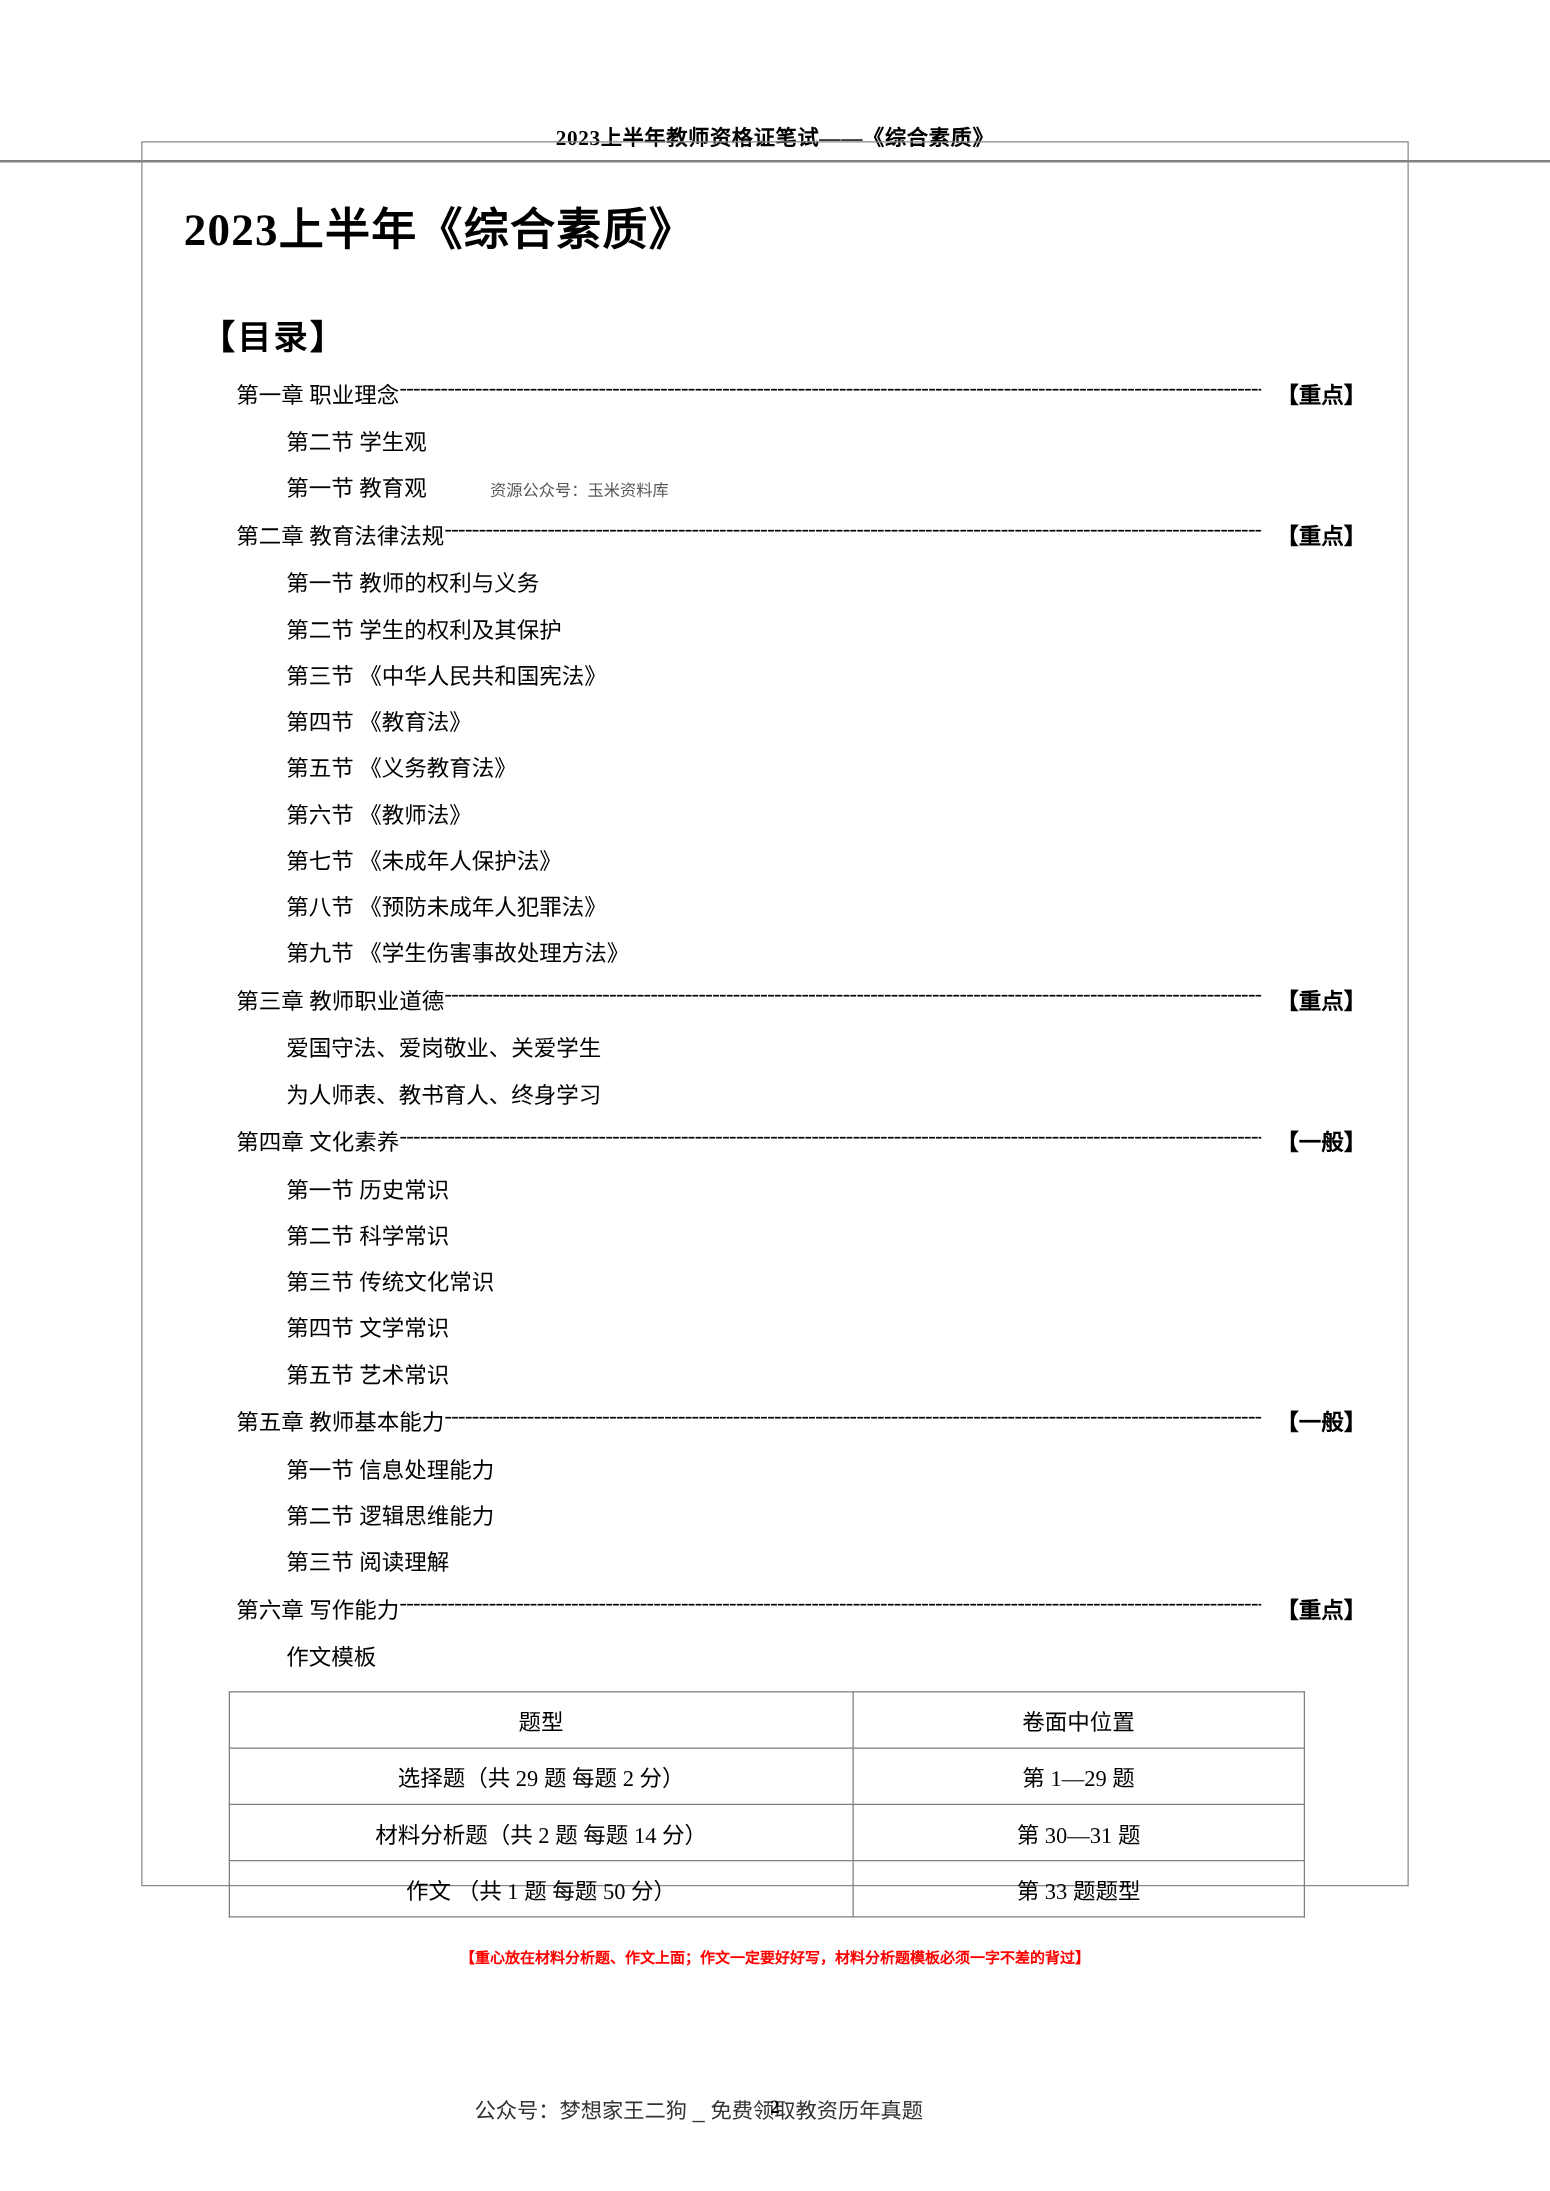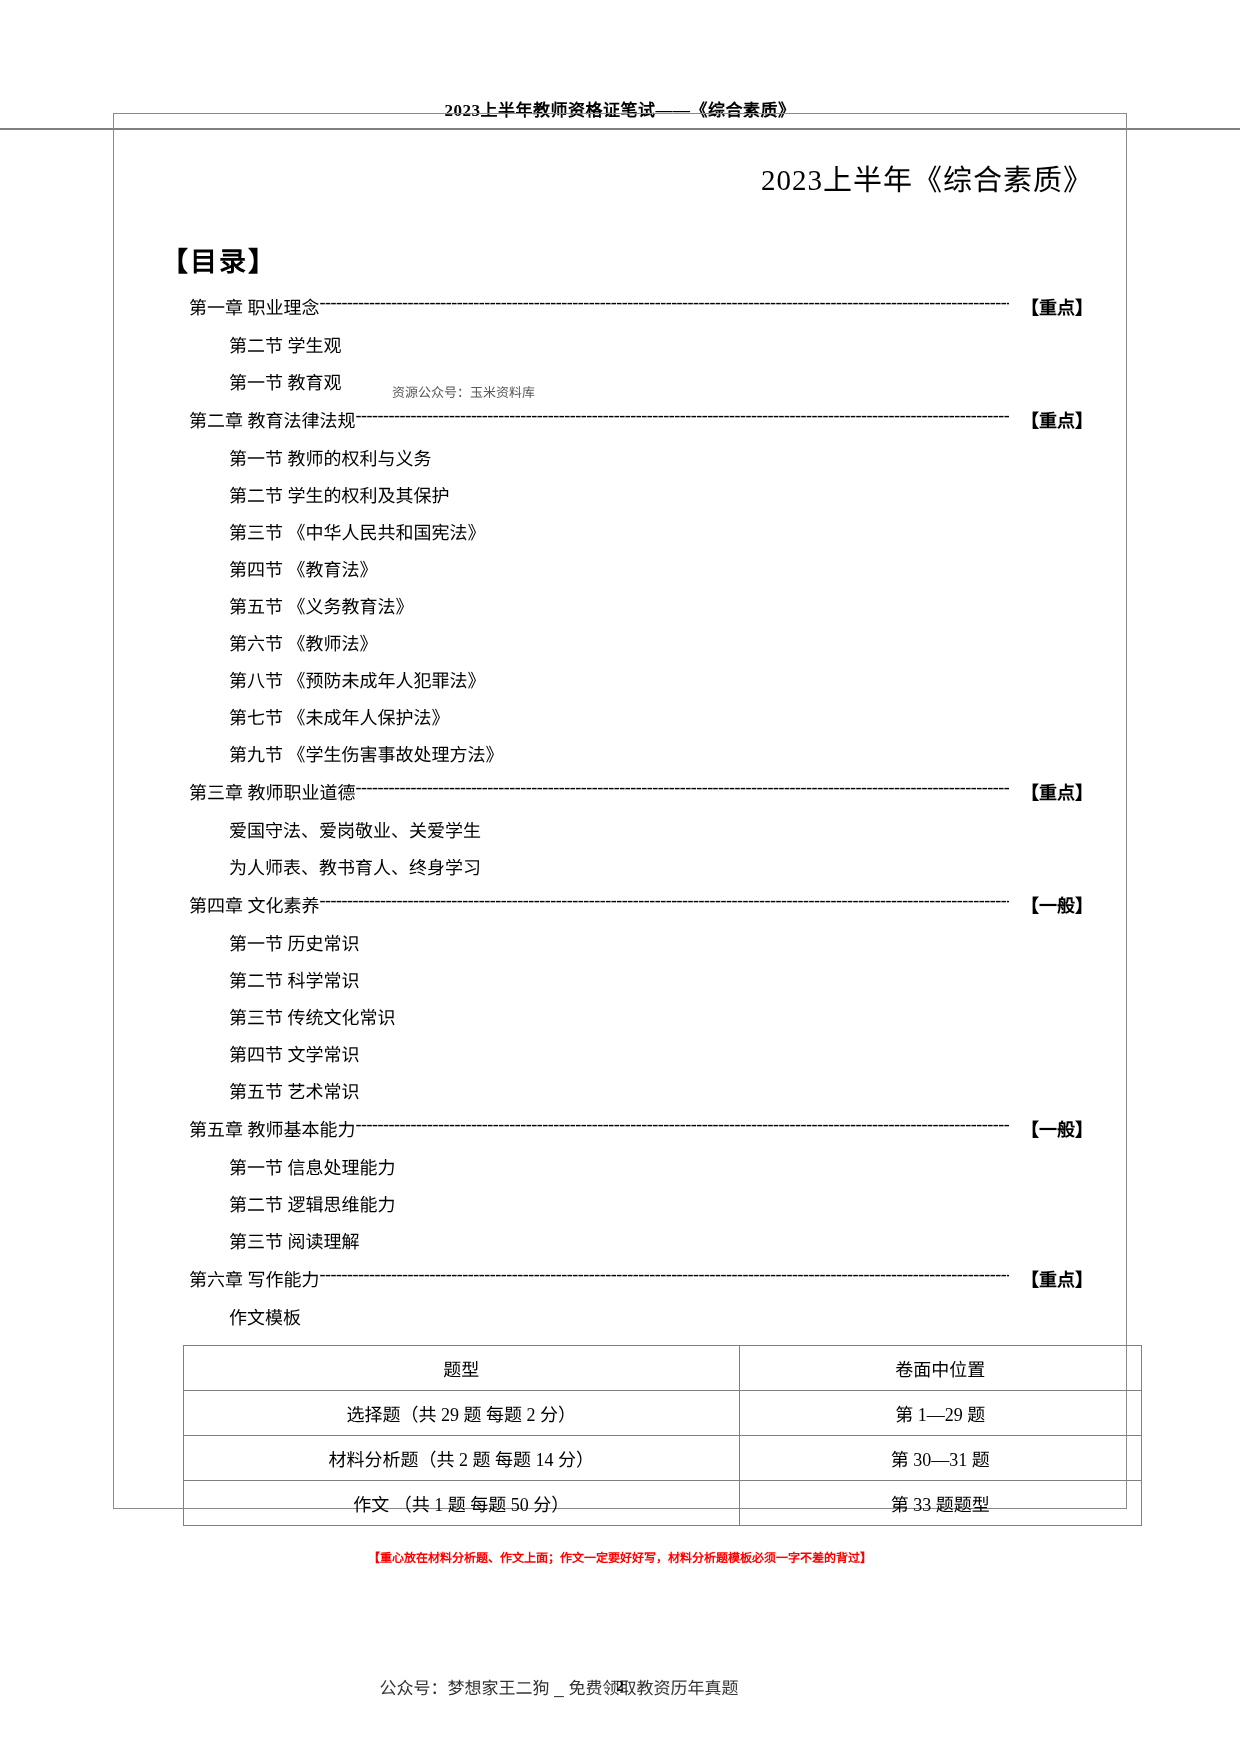--- a/index.html
+++ b/index.html
@@ -51,23 +51,23 @@
   .content {
     position: absolute;
     top: 113px;
     left: 113px;
     width: 1014px;
     box-sizing: border-box;
     padding: 28px 34px 0 34px;
   }
 
   .doc-title {
-    text-align: right;
-    font-size: 29px;
-    font-weight: normal;
+    text-align: left;
+    font-size: 36px;
+    font-weight: bold;
     letter-spacing: 1px;
     margin: 22px 0 0 0;
     line-height: 1.2;
   }
 
   .toc-label {
     font-size: 27px;
     font-weight: bold;
     margin: 42px 0 14px 14px;
     letter-spacing: 2px;
@@ -131,21 +131,21 @@
     font-size: 13px;
     color: #595959;
     font-family: "Liberation Sans", "DejaVu Sans", sans-serif;
     white-space: nowrap;
   }
 
   
   .type-table {
     border-collapse: collapse;
     margin: 16px 0 0 36px;
-    width: 959px;
+    width: 861px;
     font-size: 18px;
   }
   .type-table td, .type-table th {
     border: 1px solid #7f7f7f;
     text-align: center;
     padding: 9px 4px;
     font-weight: normal;
   }
   .type-table th {
     font-weight: normal;
@@ -214,22 +214,22 @@
       <span class="chapter-title">第二章  教育法律法规</span>
       <span class="leader"></span>
       <span class="tag">【重点】</span>
     </div>
     <div class="section-row">第一节  教师的权利与义务</div>
     <div class="section-row">第二节  学生的权利及其保护</div>
     <div class="section-row">第三节  《中华人民共和国宪法》</div>
     <div class="section-row">第四节  《教育法》</div>
     <div class="section-row">第五节  《义务教育法》</div>
     <div class="section-row">第六节  《教师法》</div>
+    <div class="section-row">第七节  《未成年人保护法》</div>
     <div class="section-row">第八节  《预防未成年人犯罪法》</div>
-    <div class="section-row">第七节  《未成年人保护法》</div>
     <div class="section-row">第九节  《学生伤害事故处理方法》</div>
 
     <div class="chapter-row">
       <span class="chapter-title">第三章  教师职业道德</span>
       <span class="leader"></span>
       <span class="tag">【重点】</span>
     </div>
     <div class="section-row">爱国守法、爱岗敬业、关爱学生</div>
     <div class="section-row">为人师表、教书育人、终身学习</div>
 

